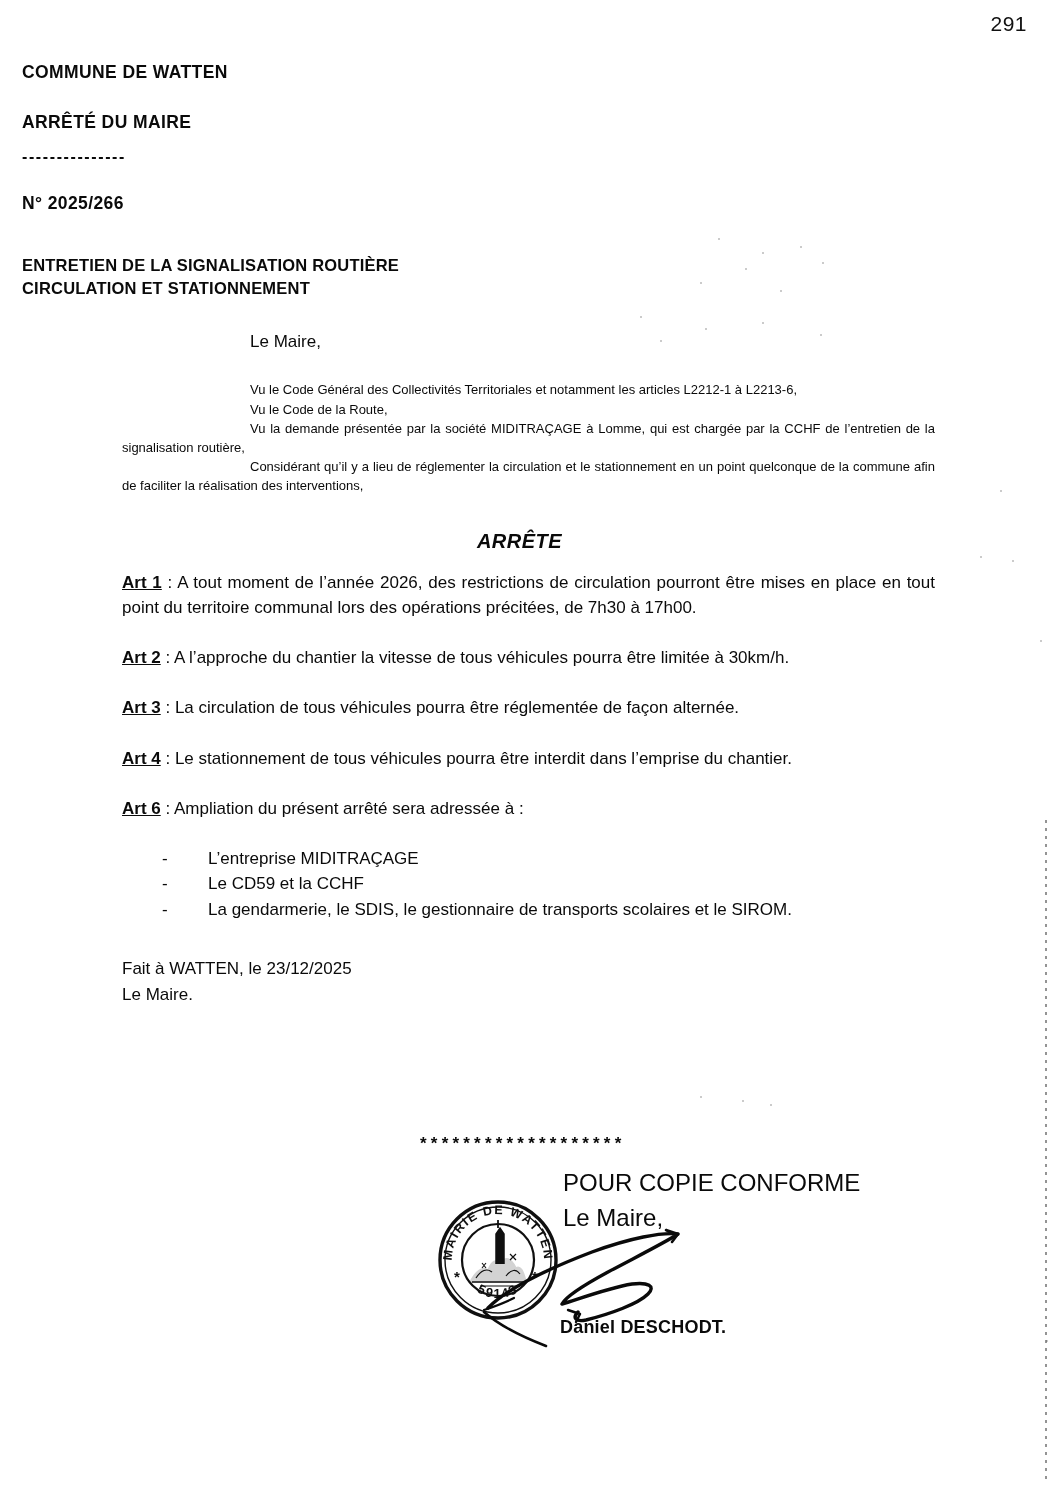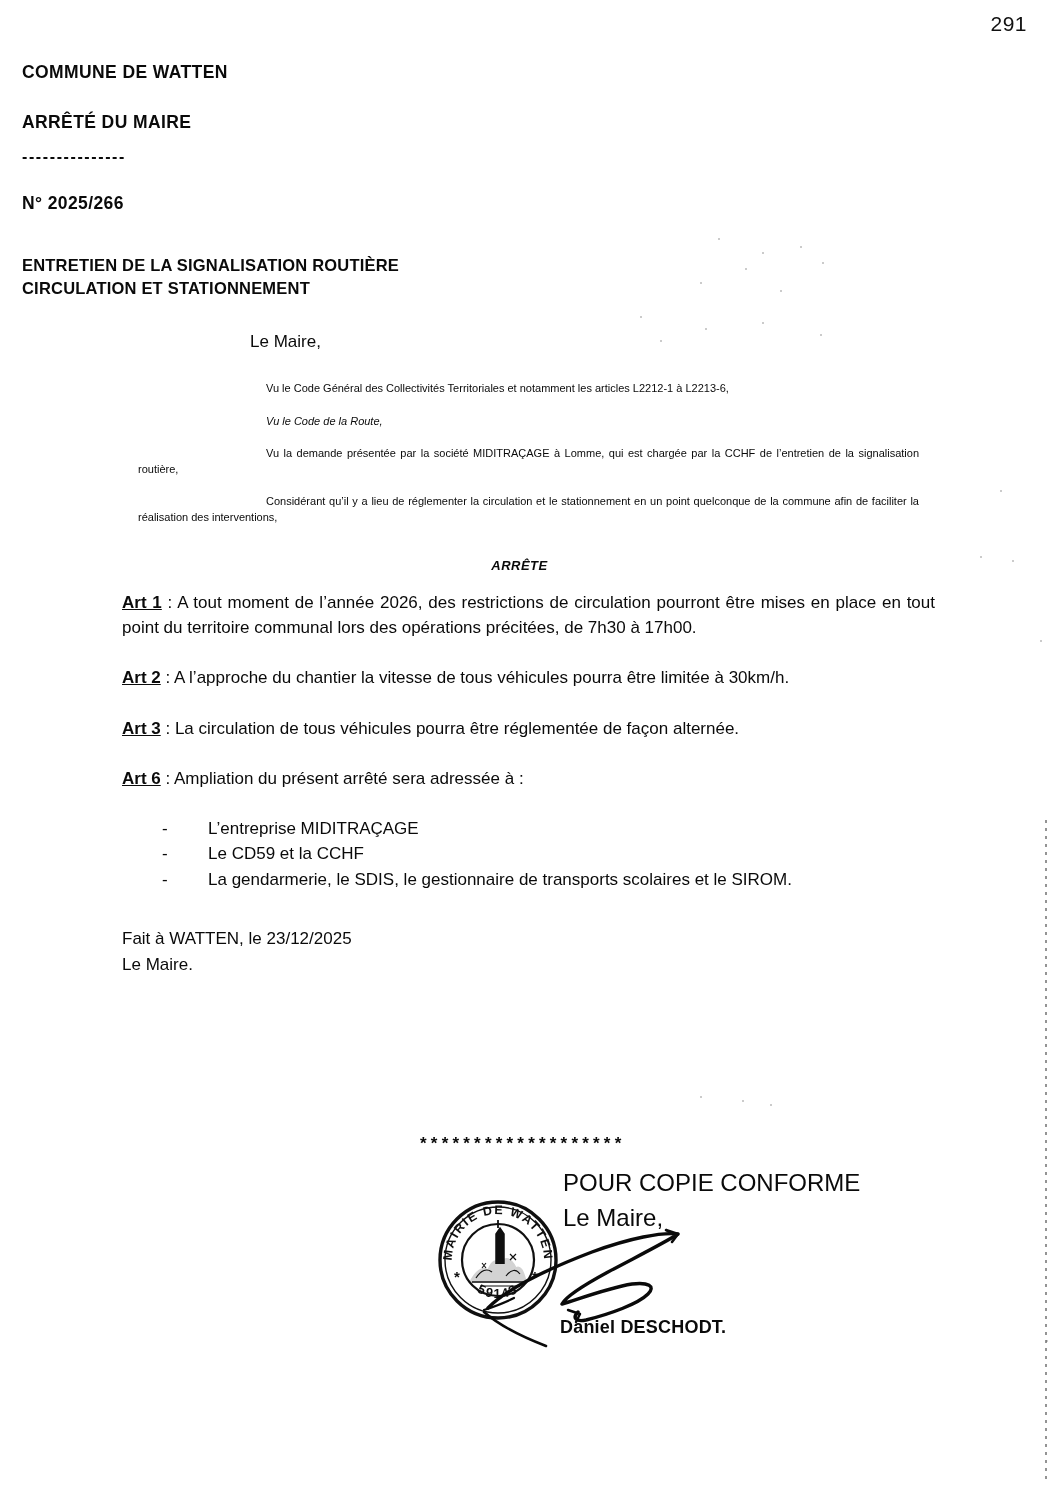--- a/index.html
+++ b/index.html
@@ -86,36 +86,35 @@
     line-height: 1.44;
   }
   .le-maire-open {
     margin-left: 128px;
     font-size: 17px;
   }
   .preamble {
     margin-top: 26px;
   }
   .preamble p {
-    margin: 16px;
+    margin: 0;
     text-indent: 128px;
     text-align: justify;
-    font-size: 11px;
+    font-size: 13px;
     line-height: 1.47;
   }
   .preamble p.tight {
     text-align: left;
-    font-style: italic;
   }
 
   .arrete-word {
     text-align: center;
     font-weight: bold;
     font-style: italic;
-    font-size: 13px;
+    font-size: 20px;
     letter-spacing: 0.5px;
     margin-top: 32px;
     margin-left: -18px;
   }
 
   .articles {
     margin-top: 14px;
   }
   .article {
     margin: 0 0 25px 0;
@@ -247,20 +246,23 @@
       </p>
 
       <p class="article">
         <span class="art-label">Art 2</span><span> : </span><span>A l’approche du chantier la vitesse de tous véhicules pourra être limitée à 30km/h.</span>
       </p>
 
       <p class="article">
         <span class="art-label">Art 3</span><span> : </span><span>La circulation de tous véhicules pourra être réglementée de façon alternée.</span>
       </p>
 
+      <p class="article">
+        <span class="art-label">Art 4</span><span> : </span><span>Le stationnement de tous véhicules pourra être interdit dans l’emprise du chantier.</span>
+      </p>
 
 
       <p class="article">
         <span class="art-label">Art 6</span><span> : </span><span>Ampliation du présent arrêté sera adressée à :</span>
       </p>
 
       <ul class="art6-list">
         <li>
           <span class="dash">-</span>
           <span>L’entreprise MIDITRAÇAGE</span>

